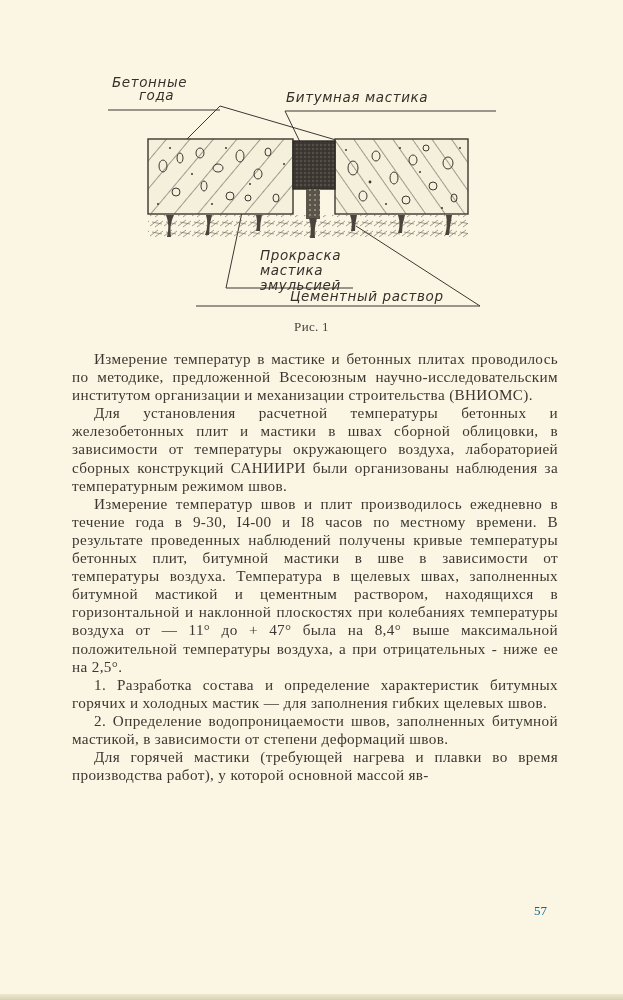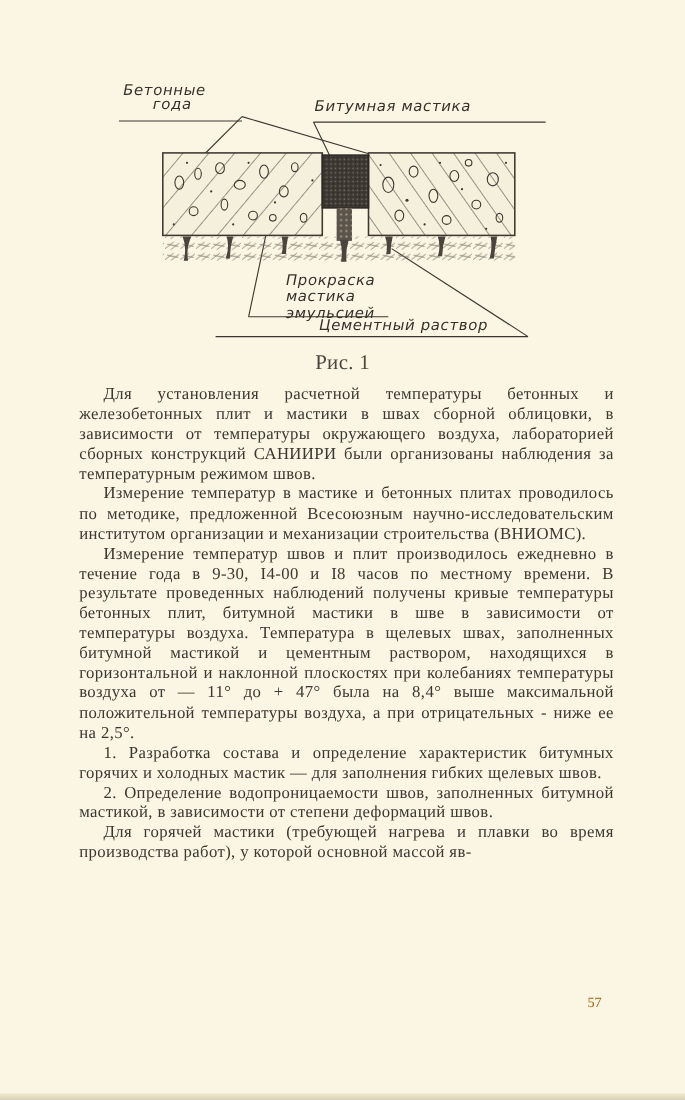--- a/index.html
+++ b/index.html
@@ -18,30 +18,30 @@
       position: absolute; left: 108px; top: 68px; width: 400px; height: 240px;
     }
     .figure svg { width: 400px; height: 240px; display: block; }
     .fig-label {
       position: absolute; font-family: "DejaVu Sans", sans-serif;
       font-style: italic; font-size: 13.5px; color: #35302a; letter-spacing: 0.6px;
       line-height: 13px; white-space: nowrap;
     }
     .caption {
       position: absolute; top: 319px; left: 0; width: 623px; text-align: center;
-      font-size: 19px; color: #4a453e; letter-spacing: 0.3px;
+      font-size: 13px; color: #4a453e; letter-spacing: 0.3px;
     }
     .text {
       position: absolute; left: 72px; top: 350px; width: 486px;
       font-size: 15.2px; line-height: 18.1px; text-align: justify;
       color: #3b3731; letter-spacing: 0.35px;
     }
     .text p { margin: 0; text-indent: 22px; }
     .page-number {
-      position: absolute; left: 534px; top: 903px; font-size: 13px; color: #a16207;
+      position: absolute; left: 534px; top: 903px; font-size: 13px; color: #0369a1;
     }
   </style>
 </head>
 <body>
 
 <div>
 
   <div class="figure">
     <svg viewBox="0 0 400 240" xmlns="http://www.w3.org/2000/svg">
       <defs>
@@ -149,22 +149,22 @@
       <div>Прокраска</div>
       <div>мастика</div>
       <div>эмульсией</div>
     </div>
     <div class="fig-label" style="left:142px; top:222px;margin-left:40px;">Цементный раствор</div>
   </div>
 
   <div class="caption">Рис. 1</div>
 
   <div class="text">
+    <p>Измерение температур в мастике и бетонных плитах проводилось по методике, предложенной Всесоюзным научно-исследовательским институтом организации и механизации строительства (ВНИОМС).</p>
     <p>Для установления расчетной температуры бетонных и железобетонных плит и мастики в швах сборной облицовки, в зависимости от температуры окружающего воздуха, лабораторией сборных конструкций САНИИРИ были организованы наблюдения за температурным режимом швов.</p>
-    <p>Измерение температур в мастике и бетонных плитах проводилось по методике, предложенной Всесоюзным научно-исследовательским институтом организации и механизации строительства (ВНИОМС).</p>
     <p>Измерение температур швов и плит производилось ежедневно в течение года в 9-30, I4-00 и I8 часов по местному времени. В результате проведенных наблюдений получены кривые температуры бетонных плит, битумной мастики в шве в зависимости от температуры воздуха. Температура в щелевых швах, заполненных битумной мастикой и цементным раствором, находящихся в горизонтальной и наклонной плоскостях при колебаниях температуры воздуха от — 11° до + 47° была на 8,4° выше максимальной положительной температуры воздуха, а при отрицательных - ниже ее на 2,5°.</p>
     <p>1. Разработка состава и определение характеристик битумных горячих и холодных мастик — для заполнения гибких щелевых швов.</p>
     <p>2. Определение водопроницаемости швов, заполненных битумной мастикой, в зависимости от степени деформаций швов.</p>
     <p>Для горячей мастики (требующей нагрева и плавки во время производства работ), у которой основной массой яв-</p>
   </div>
 
   <div class="page-number">57</div>
   <div class="page-edge"></div>
 </div>
 

